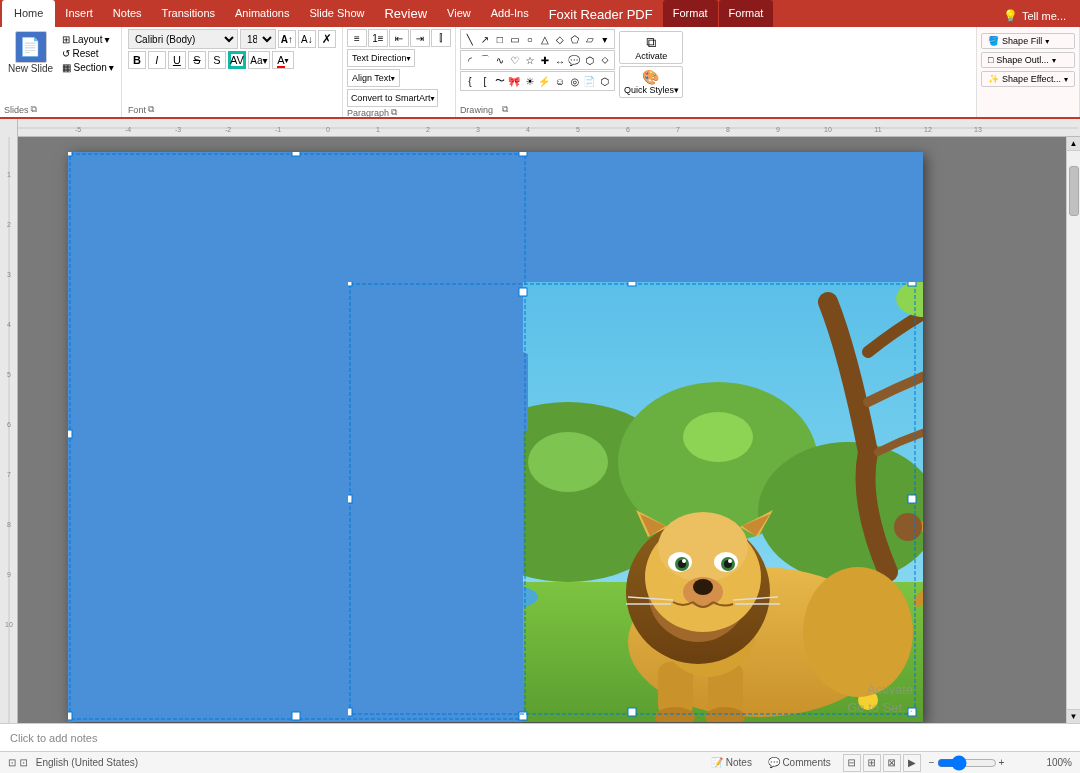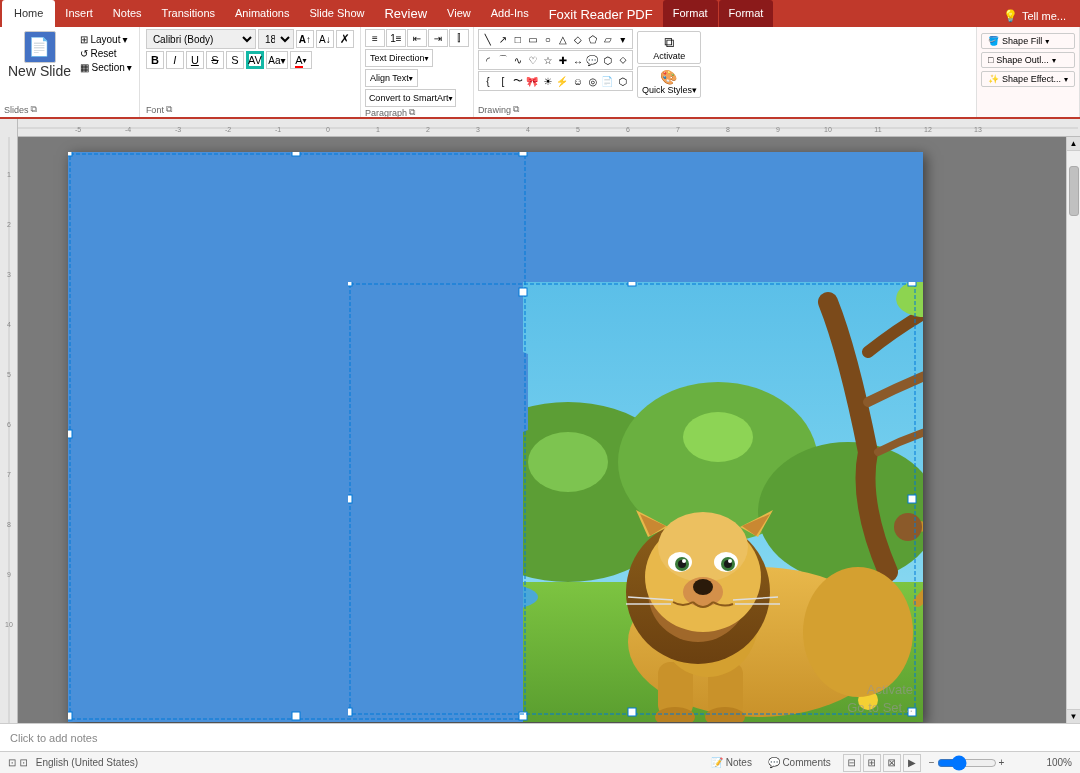--- a/index.html
+++ b/index.html
@@ -63,21 +63,21 @@
       <span>Tell me...</span>
     </div>
   </div>
 
   <div style="background:white; border-bottom:2px solid #c0392b; display:flex; height:92px; overflow:hidden;">
 
     <div style="display:flex; flex-direction:column; border-right:1px solid #e0e0e0; padding:2px 4px;">
       <div style="display:flex; align-items:flex-start; gap:2px; flex:1;">
         <div style="display:flex; flex-direction:column; align-items:center; padding:2px 4px; cursor:pointer; border-radius:2px; min-width:40px;">
           <div style="width:32px; height:32px; background:#4472C4; border:1px solid #ccc; display:flex; align-items:center; justify-content:center; font-size:18px; color:white; border-radius:2px;">📄</div>
-          <span style="font-size:14px; color:#333; text-align:center; line-height:1.2;">New Slide</span>
+          <span style="font-size:10px; color:#333; text-align:center; line-height:1.2;">New Slide</span>
         </div>
         <div style="display:flex; flex-direction:column; gap:1px; padding-top:4px;">
           <div class="small-btn">
             <span>⊞</span>
             <span>Layout</span>
             <span>▾</span>
           </div>
           <div class="small-btn">
             <span>↺</span>
             <span>Reset</span>
@@ -208,21 +208,21 @@
           <div style="padding:2px 6px; border:1px solid #ccc; cursor:pointer; font-size:9px; border-radius:2px; text-align:center;">
             <div style="font-size:14px;">⧉</div>
             <span>Activate</span>
           </div>
           <div style="padding:2px 4px; border:1px solid #ccc; cursor:pointer; font-size:9px; border-radius:2px; text-align:center;">
             <div style="font-size:14px;">🎨</div>
             <span>Quick Styles</span>▾
           </div>
         </div>
       </div>
-      <div style="font-size:9px; color:#666; display:flex; align-items:center; gap:2px; margin-top:auto;">
+      <div style="font-size:9px; color:#666; display:flex; align-items:center; gap:9px; margin-top:auto;">
         <span>Drawing</span>
         <span style="cursor:pointer;">⧉</span>
       </div>
     </div>
 
     <div style="display:flex; flex-direction:column; border-right:1px solid #e0e0e0; padding:2px 4px; min-width:100px; background:#FFF8F8;">
       <div style="display:flex; flex-direction:column; gap:3px; flex:1; padding-top:4px;">
         <div style="padding:2px 6px; border:1px solid #ccc; cursor:pointer; font-size:9px; border-radius:2px; display:flex; align-items:center; gap:3px; white-space:nowrap;">
           <span>🪣</span>
           <span>Shape Fill</span>

